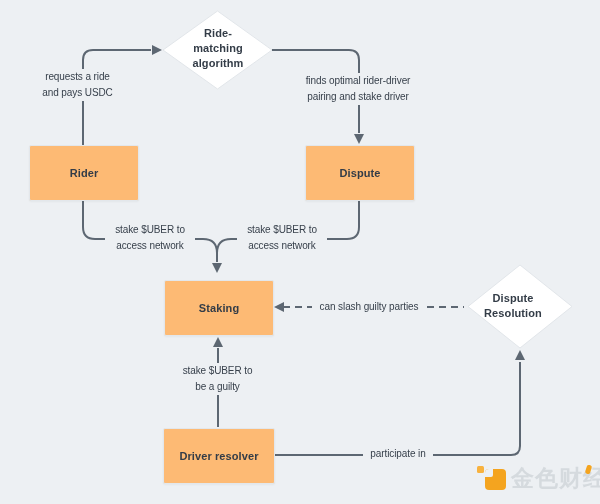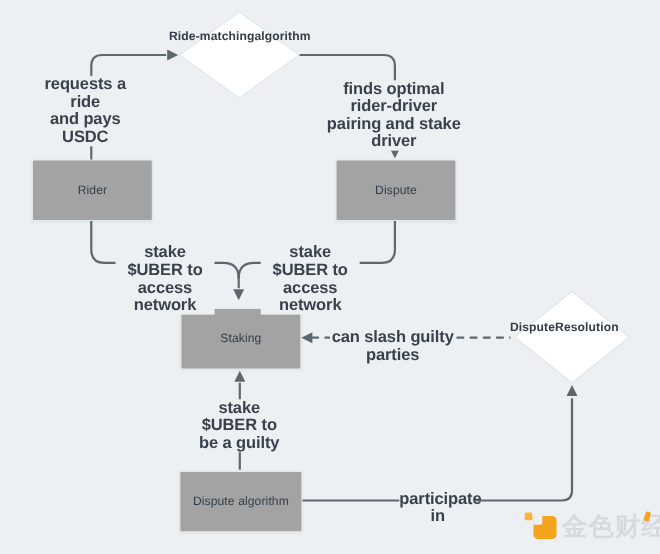--- a/index.html
+++ b/index.html
@@ -4,48 +4,48 @@
 <style>
   html,body { margin:0; padding:0; }
   .stage {
     position:relative; width:600px; height:504px;
     background:#edf0f3; overflow:hidden;
     font-family:"Liberation Sans", sans-serif;
   }
   .layer { position:absolute; left:0; top:0; z-index:1; }
   .node {
     position:absolute; z-index:2;
-    background:#a3a3a3; border:1px solid #e3e7eb; border-radius:2px;
+    background:#fdba74; border:1px solid #e3e7eb; border-radius:2px;
     box-shadow:0 1px 2px rgba(40,50,60,0.05);
     display:flex; align-items:center; justify-content:center;
-    font-size:11px; font-weight:400; color:#333c47; letter-spacing:0.1px;
+    font-size:11px; font-weight:700; color:#333c47; letter-spacing:0.1px;
   }
   .node-rider   { left:29px;  top:145px; width:108px; height:54px; }
   .node-driver  { left:305px; top:145px; width:108px; height:54px; }
   .node-staking { left:164px; top:280px; width:108px; height:54px; }
   .node-resolver{ left:163px; top:428px; width:110px; height:54px; }
   .dlabel {
     position:absolute; z-index:3;
-    display:flex; flex-direction:row; align-items:center; justify-content:center;
+    display:flex; flex-direction:column; align-items:center; justify-content:center;
     font-size:11px; font-weight:700; color:#333c47; text-align:center;
     line-height:15px; letter-spacing:0.1px;
   }
   .dlabel-top   { left:162px; top:26px;  width:112px; }
   .dlabel-right { left:458px; top:291px; width:110px; }
   .elabel {
     position:absolute; z-index:3; background:#edf0f3;
-    font-size:15px; font-weight:700; color:#38414c; text-align:center;
+    font-size:10px; font-weight:400; color:#38414c; text-align:center;
     line-height:16px; letter-spacing:-0.1px;
   }
   .elabel span { display:block; }
   .el-requests    { left:30px;  top:69px;  width:95px;  }
   .el-finds       { left:292px; top:73px;  width:132px; }
   .el-stake-left  { left:105px; top:222px; width:90px;  }
   .el-stake-right { left:237px; top:222px; width:90px;  }
-  .el-slash       { left:300px; top:299px; width:114px; }
+  .el-slash       { left:312px; top:299px; width:114px; }
   .el-juror       { left:175px; top:363px; width:85px;  }
   .el-participate { left:363px; top:446px; width:70px;  }
   .watermark { position:absolute; left:476px; top:463px; z-index:4; display:flex; align-items:center; }
   .wm-icon { position:relative; width:31px; height:31px; }
   .wm-sq-small { position:absolute; left:1px; top:3px; width:7px; height:7px; background:#f8b23e; border-radius:1.5px; }
   .wm-sq-big   { position:absolute; left:9px; top:6px; width:21px; height:21px; background:#f4a41f; border-radius:4px; }
   .wm-notch    { position:absolute; left:9px; top:6px; width:8px; height:8px; background:#edf0f3; border-radius:4px 0 2px 0; }
   .wm-text {
     margin-left:4px; font-size:23px; font-weight:700; line-height:31px;
     color:#d5dade; letter-spacing:1px; white-space:nowrap;
@@ -96,21 +96,21 @@
   <div class="node node-rider">
     <span>Rider</span>
   </div>
   <div class="node node-driver">
     <span>Dispute</span>
   </div>
   <div class="node node-staking">
     <span>Staking</span>
   </div>
   <div class="node node-resolver">
-    <span>Dispute algorithm</span>
+    <span>Driver resolver</span>
   </div>
 
   <div class="elabel el-requests">
     <span>requests a ride</span>
     <span>and pays USDC</span>
   </div>
   <div class="elabel el-finds">
     <span>finds optimal rider-driver</span>
     <span>pairing and stake driver</span>
   </div>

